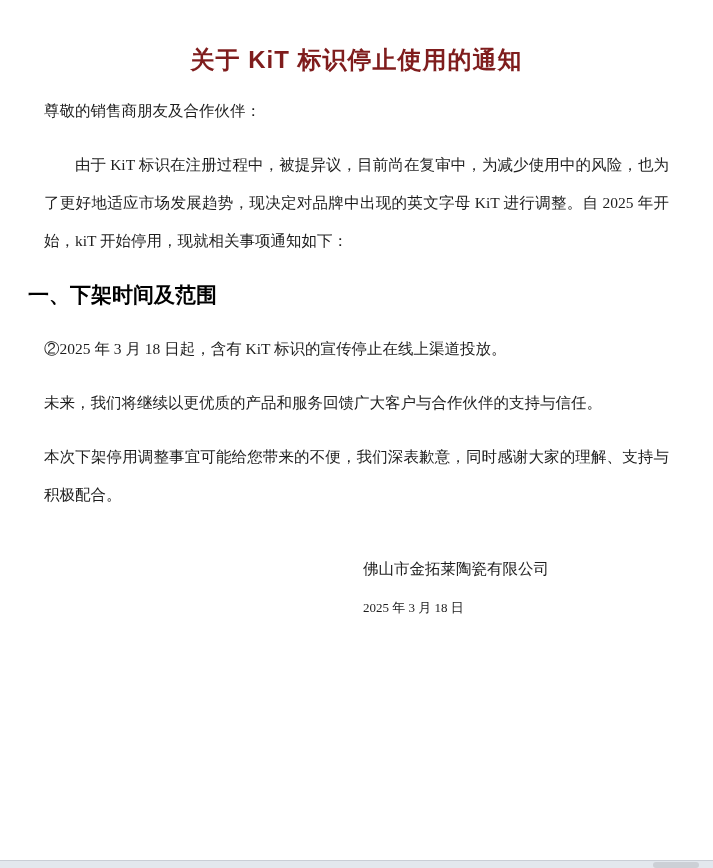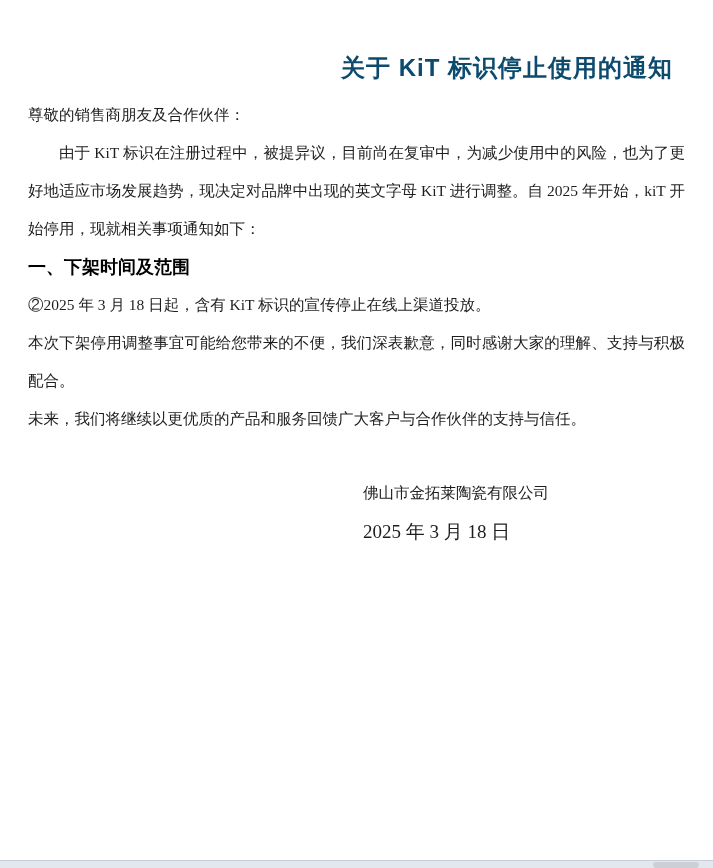--- a/index.html
+++ b/index.html
@@ -13,65 +13,65 @@
     height: 868px;
     background: #ffffff;
     overflow: hidden;
     font-family: "Liberation Serif", "DejaVu Serif", serif;
     color: #1d1d1d;
   }
   .doc {
     padding: 40px 28px 0 28px;
   }
   .title {
-    margin: 12px;
-    text-align: right;
+    margin: 4px;
+    text-align: center;
     font-size: 24px;
     line-height: 32px;
     font-weight: bold;
-    color: #0c4a6e;
+    color: #7f1d1d;
     font-family: "Liberation Sans", "DejaVu Sans", sans-serif;
     letter-spacing: 1px;
   }
   .greeting {
     margin: 42px 0 0 0;
     font-size: 15.5px;
     line-height: 38px;
   }
   p.body-line {
-    margin: 0;
+    margin: 16px;
     font-size: 15.5px;
     line-height: 38px;
     text-align: justify;
   }
   p.indent {
     text-indent: 2em;
   }
   .section-heading {
     margin: 0;
-    font-size: 18px;
+    font-size: 21px;
     line-height: 38px;
     font-weight: bold;
     color: #000000;
     font-family: Liberation Sans, sans-serif;
   }
   .signature {
     margin: 36px 50px 0 0;
     margin-left: auto;
     width: 272px;
     text-align: left;
   }
   .signature .company {
     margin: 0;
     font-size: 15.5px;
     line-height: 38px;
   }
   .signature .date {
     margin: 0;
-    font-size: 19px;
+    font-size: 13px;
     line-height: 40px;
     font-family: Liberation Serif, serif;
   }
   .h-scrollbar {
     position: absolute;
     left: 0;
     bottom: 0;
     width: 713px;
     height: 8px;
     background: #e3e8ee;
@@ -100,23 +100,23 @@
 
     <p class="body-line indent">由于 KiT 标识在注册过程中，被提异议，目前尚在复审中，为减少使用中的风险，也为了更好地适应市场发展趋势，现决定对品牌中出现的英文字母 KiT 进行调整。自 2025 年开始，kiT 开始停用，现就相关事项通知如下：</p>
 
     <h2 class="section-heading">一、下架时间及范围</h2>
 
 
     <p class="body-line">②2025 年 3 月 18 日起，含有 KiT 标识的宣传停止在线上渠道投放。</p>
 
 
 
+    <p class="body-line">未来，我们将继续以更优质的产品和服务回馈广大客户与合作伙伴的支持与信任。</p>
+
     <p class="body-line">本次下架停用调整事宜可能给您带来的不便，我们深表歉意，同时感谢大家的理解、支持与积极配合。</p>
-
-    <p class="body-line">未来，我们将继续以更优质的产品和服务回馈广大客户与合作伙伴的支持与信任。</p>
 
 
     <div class="signature">
       <p class="company">佛山市金拓莱陶瓷有限公司</p>
       <p class="date">2025 年 3 月 18 日</p>
     </div>
 
   </div>
 
   <div class="h-scrollbar">

